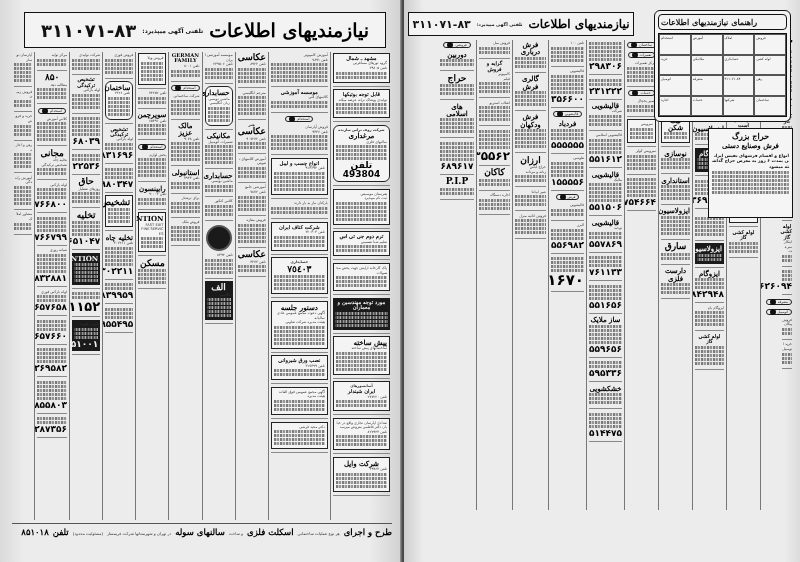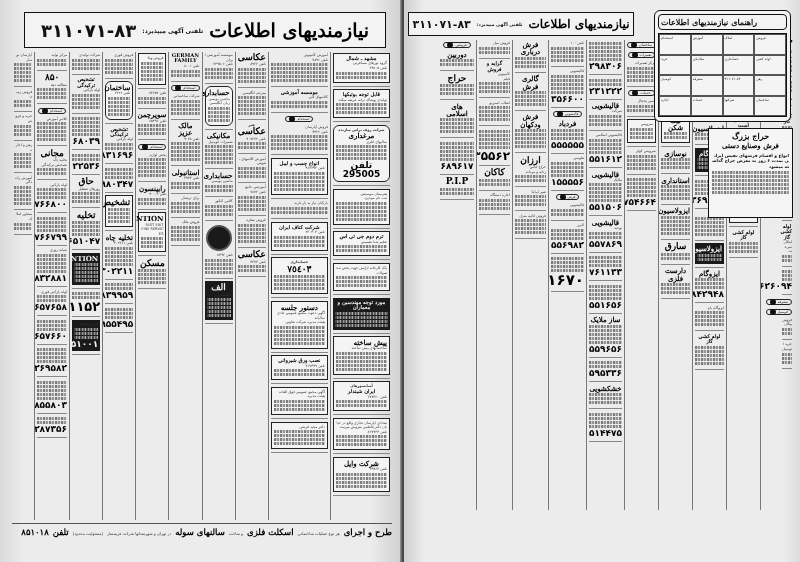--- a/index.html
+++ b/index.html
@@ -75,21 +75,21 @@
           </div>
           <div class="sep"></div>
           <div class="ad rounded">
             <span class="ad-line" style="text-align: center; font-weight: bold;">شرکت روف تراس سازنده</span>
             <span class="ad-head" style="font-size: 7px;">مرغداری</span>
             <span class="ad-line">سالنهای فلزی</span>
             <div class="filler"></div>
             <div class="filler"></div>
             <div class="filler"></div>
             <div class="filler"></div>
-            <span class="ad-phone" style="font-size: 9px;">تلفن 295005</span>
+            <span class="ad-phone" style="font-size: 9px;">تلفن 493804</span>
           </div>
           <div class="sep"></div>
           <div class="ad boxed">
             <span class="ad-line">هنرستان موسیقی</span>
             <span class="ad-line">ثبت نام میپذیرد</span>
             <div class="filler"></div>
             <div class="filler"></div>
             <div class="filler"></div>
             <div class="filler"></div>
             <div class="filler"></div>

